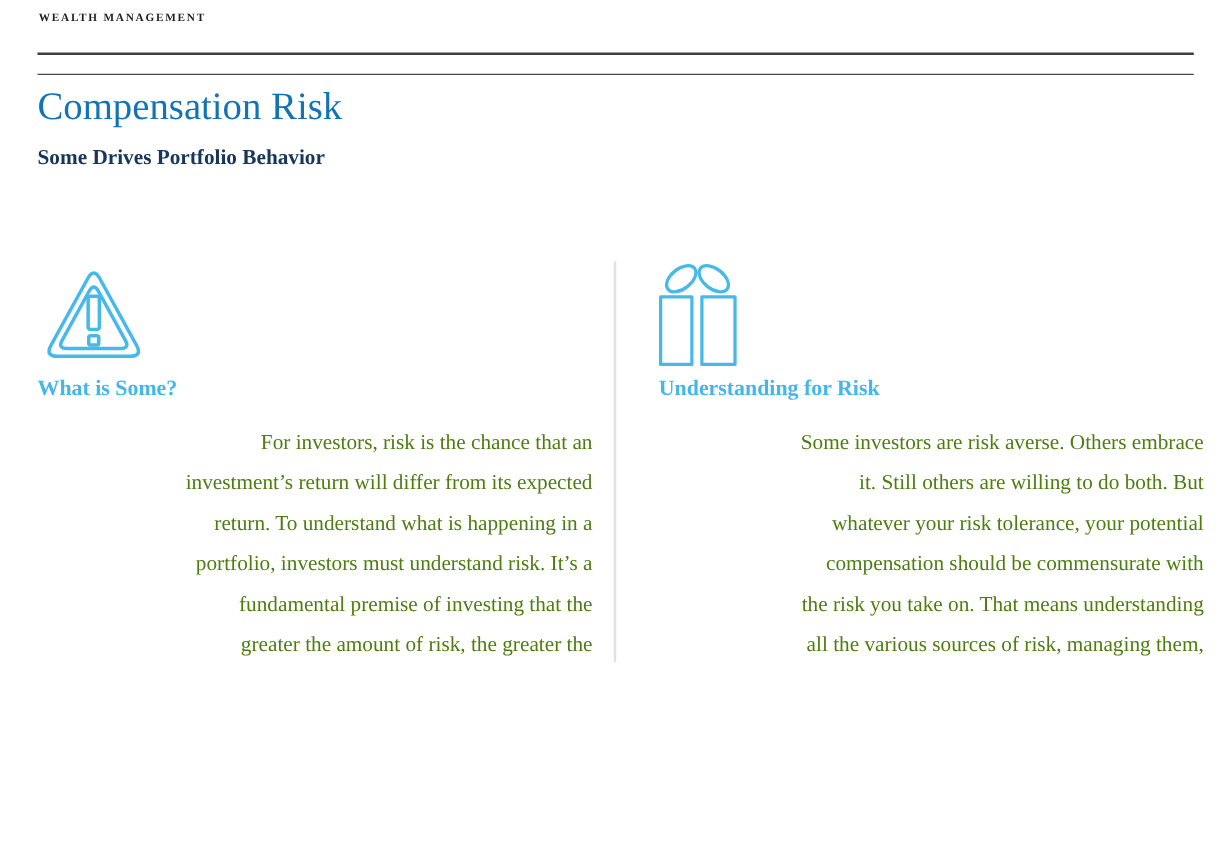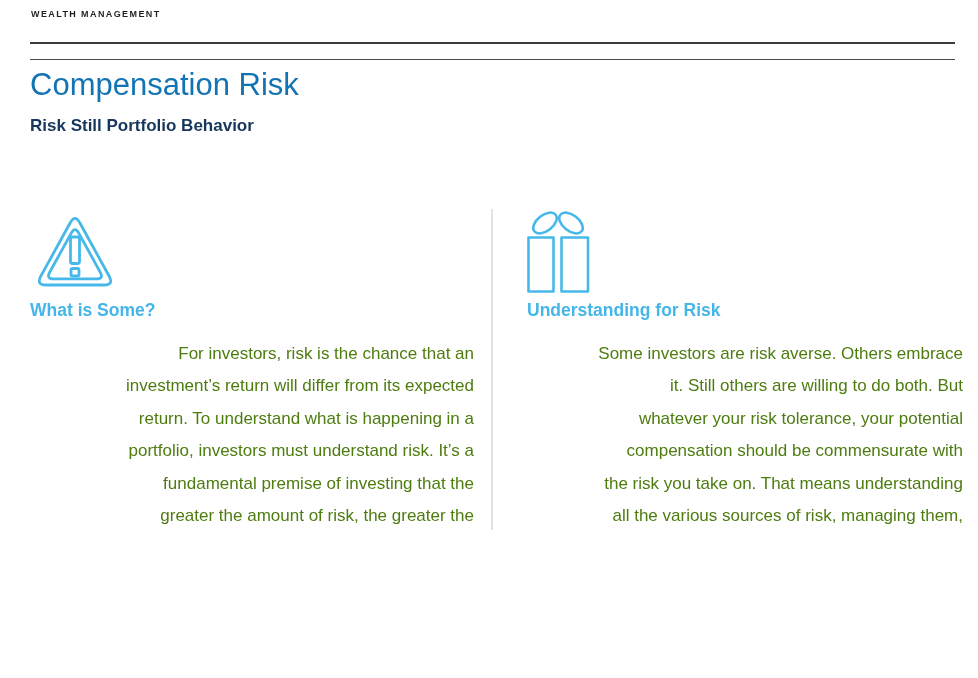--- a/index.html
+++ b/index.html
@@ -6,21 +6,21 @@
     margin: 0;
     padding: 0;
     background: #ffffff;
   }
   .page {
     position: relative;
     width: 978px;
     height: 530px;
     background: #ffffff;
     overflow: hidden;
-    font-family: Liberation Sans, sans-serif;
+    font-family: Liberation Serif, serif;
     color: #231f20;
   }
   .eyebrow {
     position: absolute;
     left: 31px;
     top: 9px;
     font-size: 9px;
     font-weight: 700;
     letter-spacing: 1.4px;
     color: #231f20;
@@ -112,21 +112,21 @@
 <div class="page">
 
   <div class="eyebrow">WEALTH MANAGEMENT</div>
 
 
   <div class="rule rule-top"></div>
   <div class="rule rule-bottom"></div>
 
   <h1 class="title">Compensation Risk</h1>
 
-  <h2 class="subtitle">Risk Still Portfolio Behavior</h2>
+  <h2 class="subtitle">Some Drives Portfolio Behavior</h2>
 
   <div class="col col-left">
     <span class="icon icon-warning">
       <svg width="90" height="84" viewBox="0 0 90 84" stroke-width="2.8" stroke-linecap="round" stroke-linejoin="round">
         <path d="M49.8,13.8 L79.2,67.2 Q84,76 74,76 L16,76 Q6,76 10.8,67.2 L40.2,13.8 Q45,5 49.8,13.8 Z"></path>
         <path d="M48.6,23.8 L70.3,63.3 Q73.9,69.8 66.5,69.8 L23.5,69.8 Q16.1,69.8 19.7,63.3 L41.4,23.8 Q45,17.3 48.6,23.8 Z"></path>
         <rect x="40.5" y="28" width="9" height="26.5" rx="2"></rect>
         <rect x="41" y="59.5" width="8" height="7.5" rx="1.5"></rect>
       </svg>
     </span>

